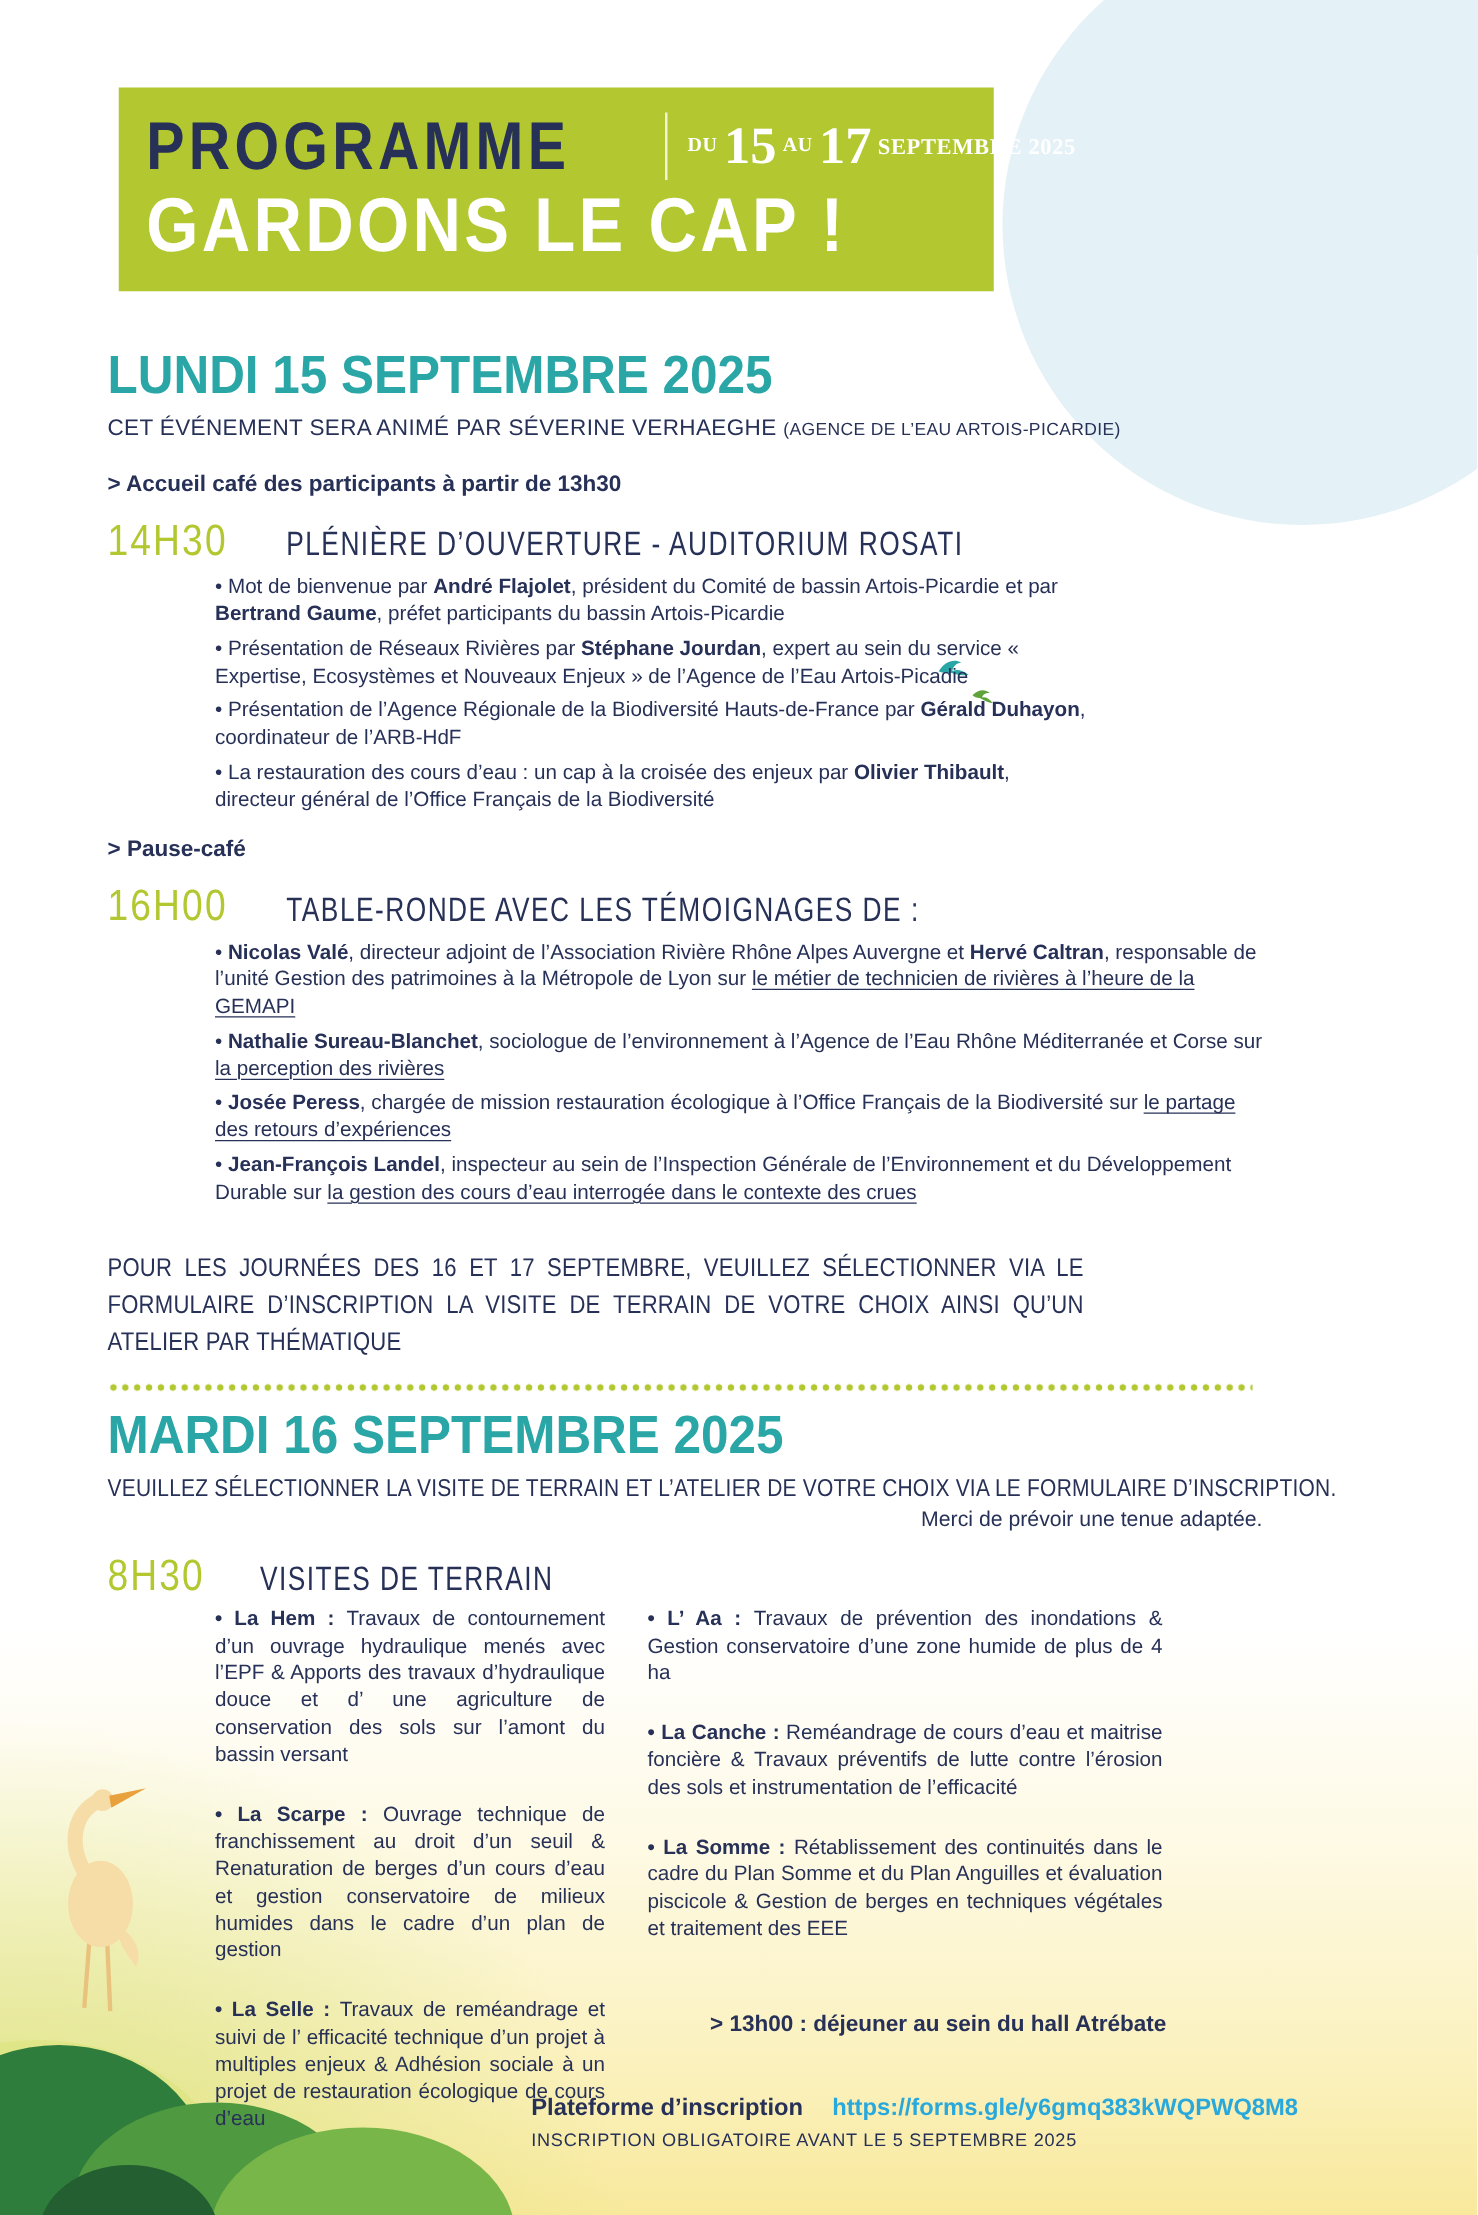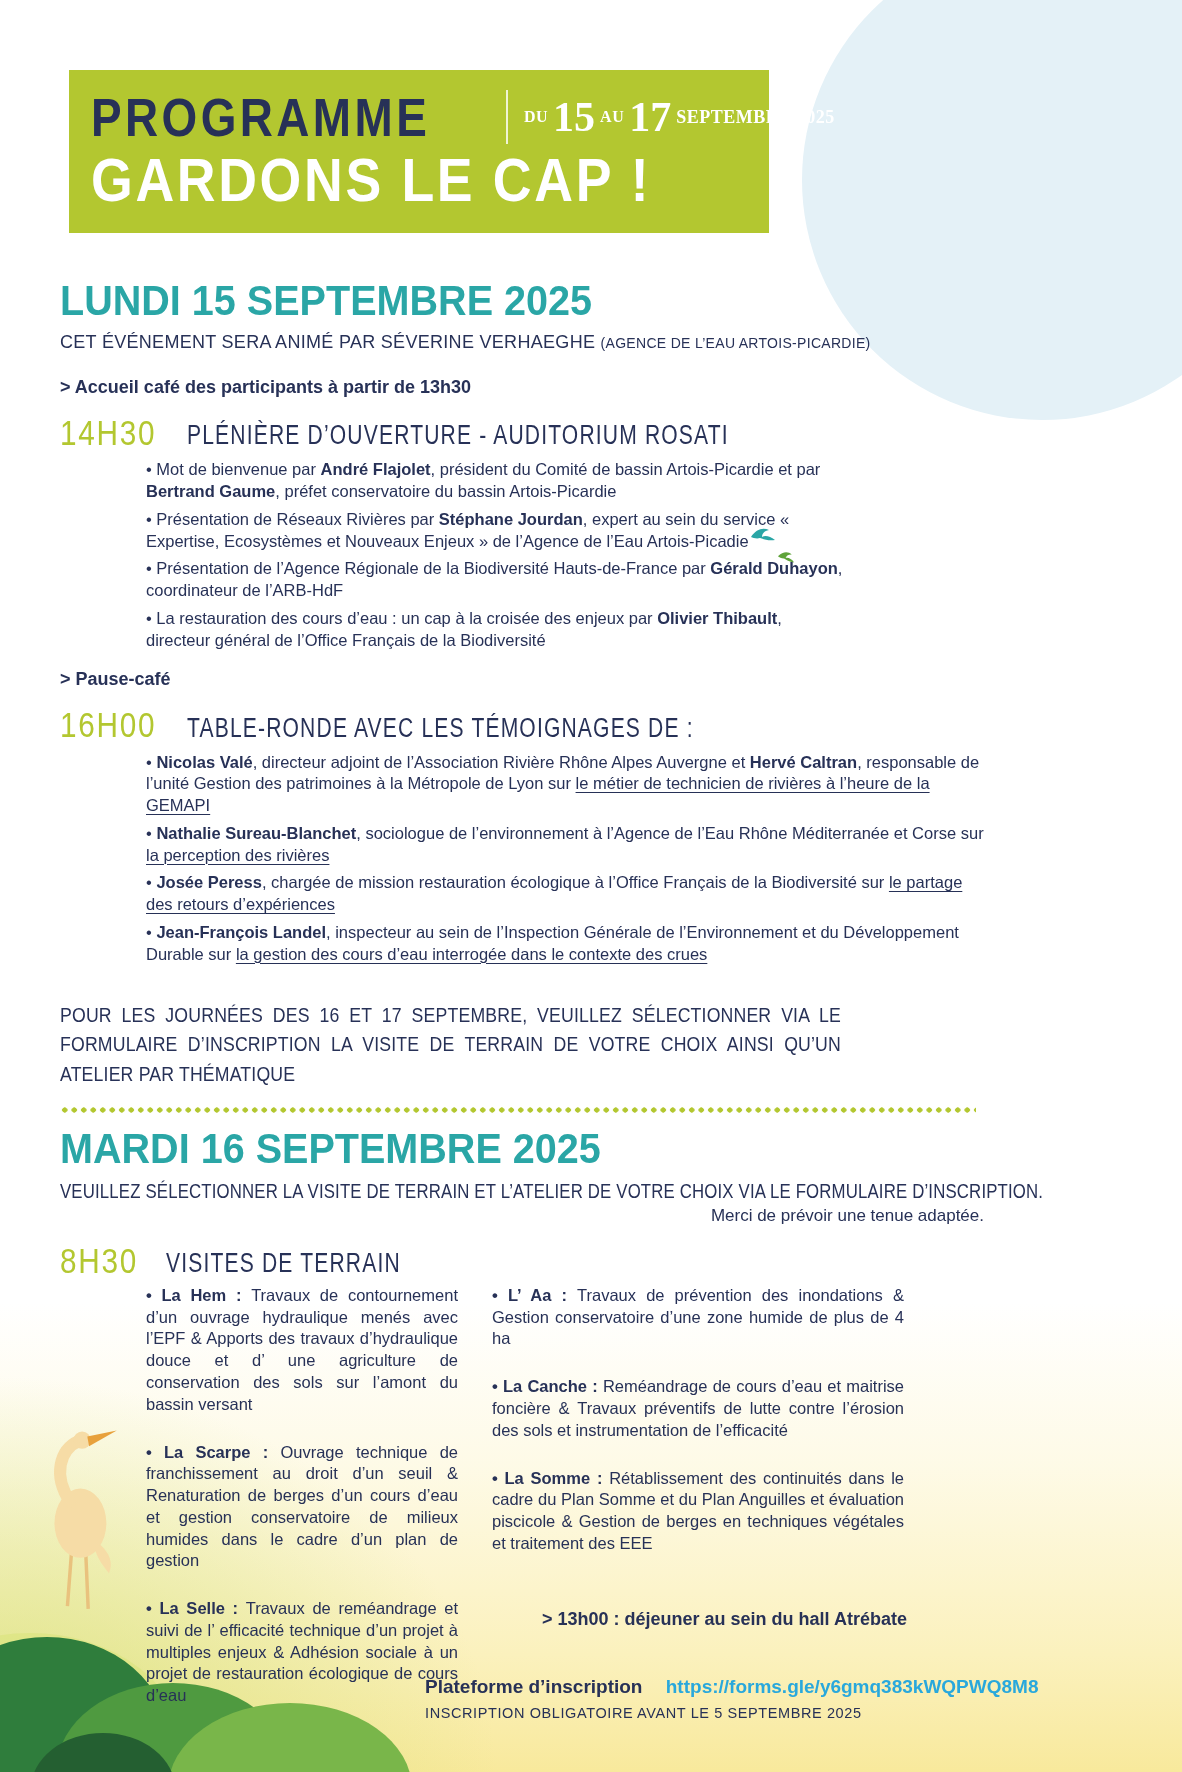--- a/index.html
+++ b/index.html
@@ -11,38 +11,38 @@
   .bg-blob{position:absolute;top:-60px;right:-100px;width:480px;height:480px;border-radius:50%;background:#e4f1f7;}
   .footer-wash{position:absolute;left:0;bottom:0;width:100%;height:470px;
     background:linear-gradient(180deg,rgba(253,246,210,0) 0%,rgba(253,246,210,.55) 35%,#fbf1bd 75%,#f8e99c 100%);}
   .footer-wash-green{position:absolute;left:0;bottom:0;width:540px;height:430px;
     background:radial-gradient(ellipse at 0% 100%,rgba(208,222,110,.75) 0%,rgba(208,222,110,0) 65%);}
   .heron{position:absolute;left:18px;top:1402px;}
   .bushes{position:absolute;left:-15px;bottom:-15px;}
   .swallow-1{position:absolute;left:750px;top:527px;}
   .swallow-2{position:absolute;left:779px;top:549px;transform:rotate(14deg) scale(.72);transform-origin:top left;}
   
-  .content{position:relative;padding:0 60px;}
+  .content{position:relative;padding:0 86px;}
   .header-banner{margin:70px 0 0 9px;width:700px;background:#b3c730;padding:20px 24px 22px 22px;box-sizing:border-box;}
   .header-row1{display:flex;align-items:center;gap:16px;}
   .kicker{font-size:54px;font-weight:700;color:#273157;letter-spacing:4px;transform:scaleX(.85);transform-origin:0 50%;white-space:nowrap;line-height:1;}
   .header-divider{width:2px;height:54px;background:rgba(255,255,255,.8);flex:none;}
   .date-block{display:flex;align-items:center;gap:5px;color:#fff;font-weight:700;white-space:nowrap;font-family:Liberation Serif, serif;}
   .d-small{font-size:16px;letter-spacing:.5px;}
   .d-big{font-size:42px;line-height:1;}
   .d-month{font-size:18px;letter-spacing:.5px;}
   .header-title{margin-top:6px;font-size:61px;font-weight:700;color:#fff;letter-spacing:3px;transform:scaleX(.88);transform-origin:0 50%;white-space:nowrap;line-height:1;}
   .day-title{font-size:43px;font-weight:700;color:#2aa6a6;transform:scaleX(.92);transform-origin:0 50%;white-space:nowrap;line-height:1;}
   .section-lundi{margin-top:46px;}
   .day-subtitle{margin-top:10px;font-size:18px;letter-spacing:.3px;}
   .day-subtitle .paren{font-size:14px;}
   .note{font-weight:700;font-size:18px;}
   .note-accueil{margin-top:24px;}
   .note-pause{margin-top:18px;}
-  .session-row{display:flex;align-items:flex-end;gap:14px;margin-top:18px;}
+  .session-row{display:flex;align-items:flex-end;gap:30px;margin-top:18px;}
   .session-time{font-size:35px;color:#b3c730;letter-spacing:2px;transform:scaleX(.85);transform-origin:0 100%;line-height:.95;white-space:nowrap;}
   .session-title{font-size:27px;color:#273157;letter-spacing:1.5px;transform:scaleX(.78);transform-origin:0 100%;line-height:1;white-space:nowrap;}
   .bullets{margin:10px 0 0 86px;}
   .bullet{margin:0 0 6px 0;font-size:16.5px;line-height:1.32;}
   .bullets-plenary .bullet{max-width:700px;}
   .bullets-roundtable .bullet{max-width:840px;}
   .b{font-weight:700;}
   .u{text-decoration:underline;text-underline-offset:3px;text-decoration-thickness:1px;}
   .notice{margin-top:34px;width:906px;transform:scaleX(.862);transform-origin:0 0;font-size:20.5px;line-height:1.45;letter-spacing:.2px;text-align:justify;}
   .dotted-divider{margin-top:18px;width:916px;height:6px;
@@ -126,21 +126,21 @@
         <span class="paren">(AGENCE DE L’EAU ARTOIS-PICARDIE)</span>
       </div>
 
       <div class="note note-accueil">&gt; Accueil café des participants à partir de 13h30</div>
 
       <div class="session-row">
         <span class="session-time">14H30</span>
         <span class="session-title">PLÉNIÈRE D’OUVERTURE - AUDITORIUM ROSATI</span>
       </div>
       <div class="bullets bullets-plenary">
-        <p class="bullet"><span>• Mot de bienvenue par </span><span class="b">André Flajolet</span><span>, président du Comité de bassin Artois-Picardie et par </span><span class="b">Bertrand Gaume</span><span>, préfet conservatoire du bassin Artois-Picardie</span></p>
+        <p class="bullet"><span>• Mot de bienvenue par </span><span class="b">André Flajolet</span><span>, président du Comité de bassin Artois-Picardie et par </span><span class="b">Bertrand Gaume</span><span>, préfet participants du bassin Artois-Picardie</span></p>
         <p class="bullet"><span>• Présentation de Réseaux Rivières par </span><span class="b">Stéphane Jourdan</span><span>, expert au sein du service « Expertise, Ecosystèmes et Nouveaux Enjeux » de l’Agence de l’Eau Artois-Picadie</span></p>
         <p class="bullet"><span>• Présentation de l’Agence Régionale de la Biodiversité Hauts-de-France par </span><span class="b">Gérald Duhayon</span><span>, coordinateur de l’ARB-HdF</span></p>
         <p class="bullet"><span>• La restauration des cours d’eau : un cap à la croisée des enjeux par </span><span class="b">Olivier Thibault</span><span>, directeur général de l’Office Français de la Biodiversité</span></p>
       </div>
 
       <div class="note note-pause">&gt; Pause-café</div>
 
       <div class="session-row">
         <span class="session-time">16H00</span>
         <span class="session-title">TABLE-RONDE AVEC LES TÉMOIGNAGES DE :</span>

